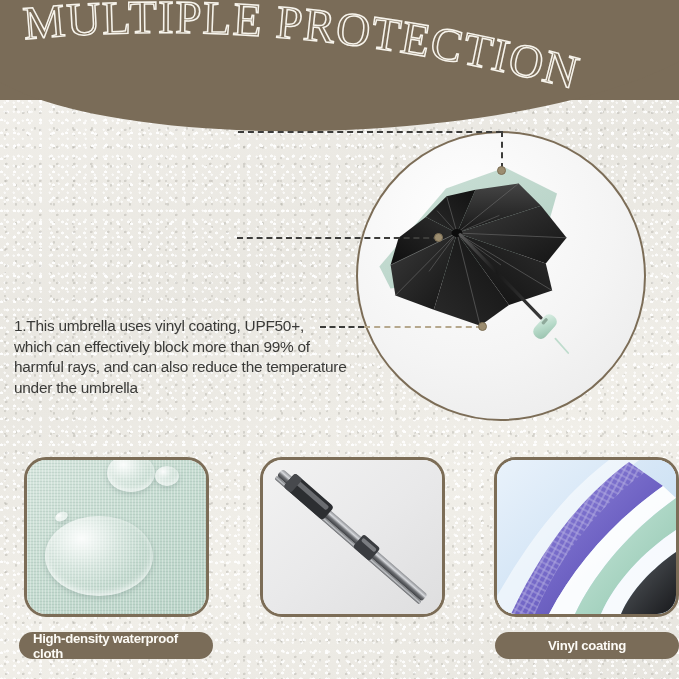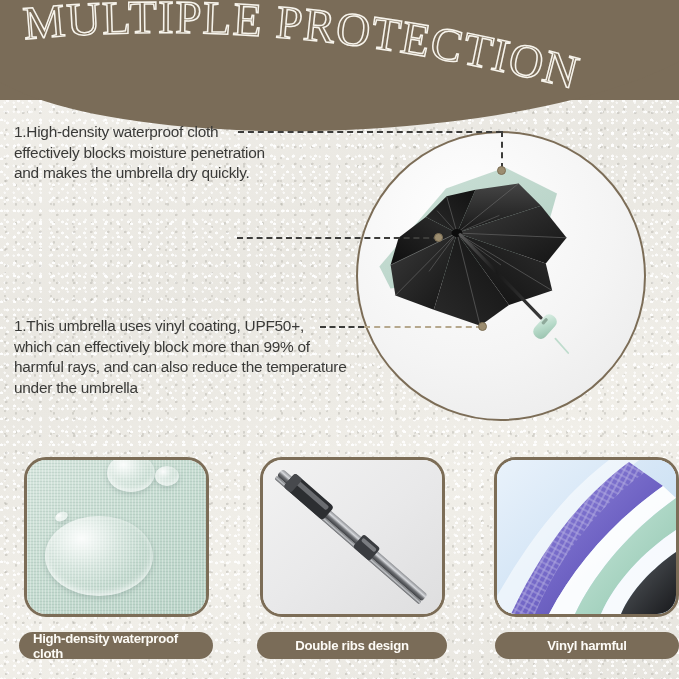--- a/index.html
+++ b/index.html
@@ -222,23 +222,20 @@
     <svg class="title-svg" width="679" height="135" viewBox="0 0 679 135">
       <defs>
         <path id="titleArc" d="M 18,40 Q 330,8 672,118" fill="none"></path>
       </defs>
       <text>
         <textPath href="#titleArc" startOffset="1%">MULTIPLE PROTECTION</textPath>
       </text>
     </svg>
   </div>
 
-  <div class="feature" id="feat1">1.High-density waterproof cloth
-effectively blocks moisture penetration
-and makes the umbrella dry quickly.</div>
 
 
   <div class="feature" id="feat3">1.This umbrella uses vinyl coating, UPF50+,
 which can effectively block more than 99% of
 harmful rays, and can also reduce the temperature
 under the umbrella</div>
 
   <div class="circle-photo">
     <div class="umb-stage">
 
@@ -395,20 +392,17 @@
       <path d="M52,154 C78,104 118,60 166,26 L179,38 C134,70 98,112 78,154 Z" fill="#ffffff" opacity="0.9"></path>
       <path d="M78,154 C98,112 134,70 179,38 L179,70 C146,92 118,122 104,154 Z" fill="url(#mintG)"></path>
       <path d="M104,154 C118,122 146,92 179,70 L179,92 C156,108 134,130 124,154 Z" fill="#ffffff" opacity="0.85"></path>
       <path d="M124,154 C134,130 156,108 179,92 L179,154 Z" fill="url(#darkG)"></path>
     </svg>
   </div>
 
   <div class="pill" id="pill1">
     <span>High-density waterproof cloth</span>
   </div>
-  <div class="pill" id="pill2">
-    <span>Double ribs design</span>
-  </div>
   <div class="pill" id="pill3">
-    <span>Vinyl harmful</span>
+    <span>Vinyl coating</span>
   </div>
 
 </div>
 
 </body></html>

